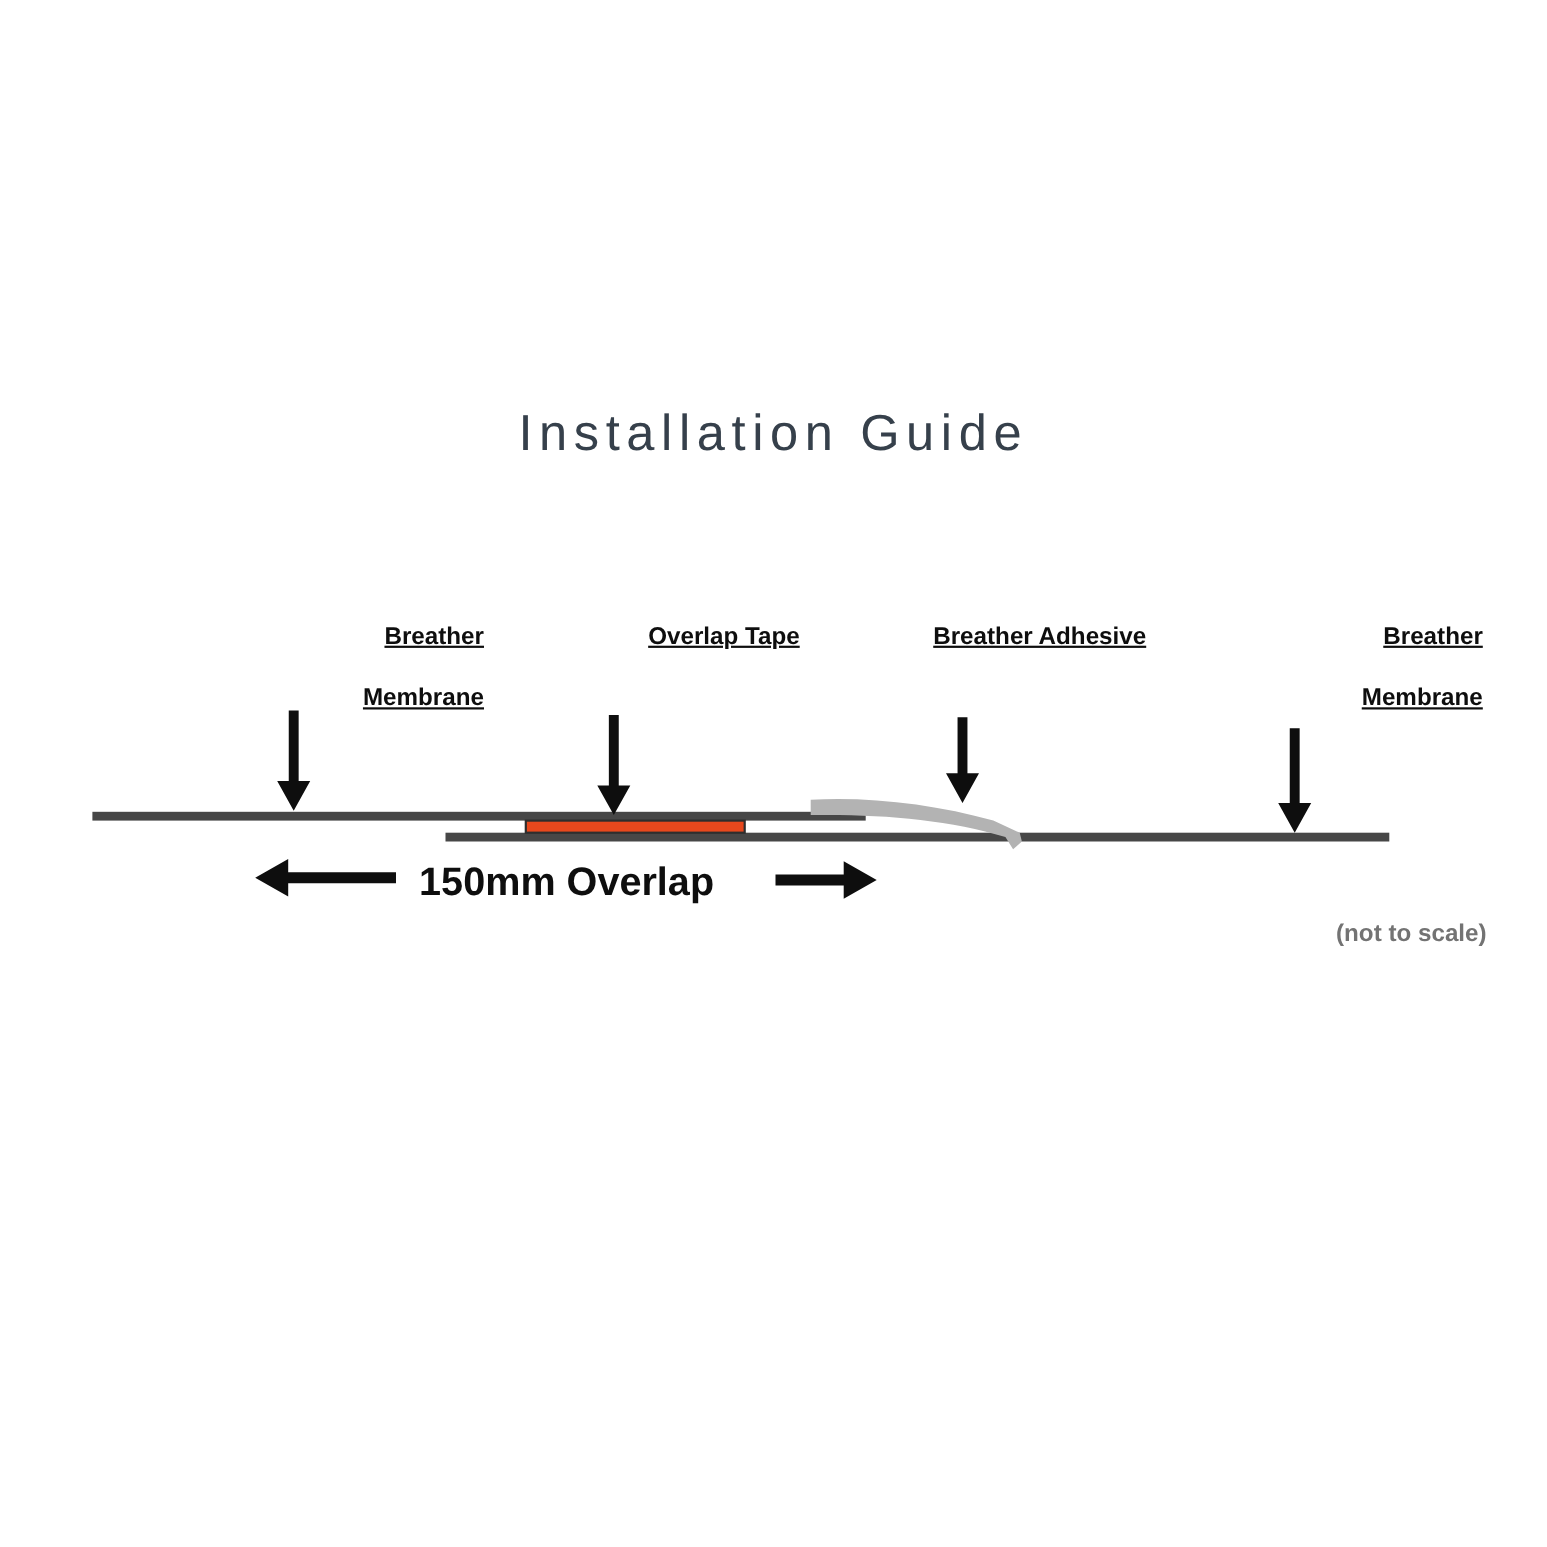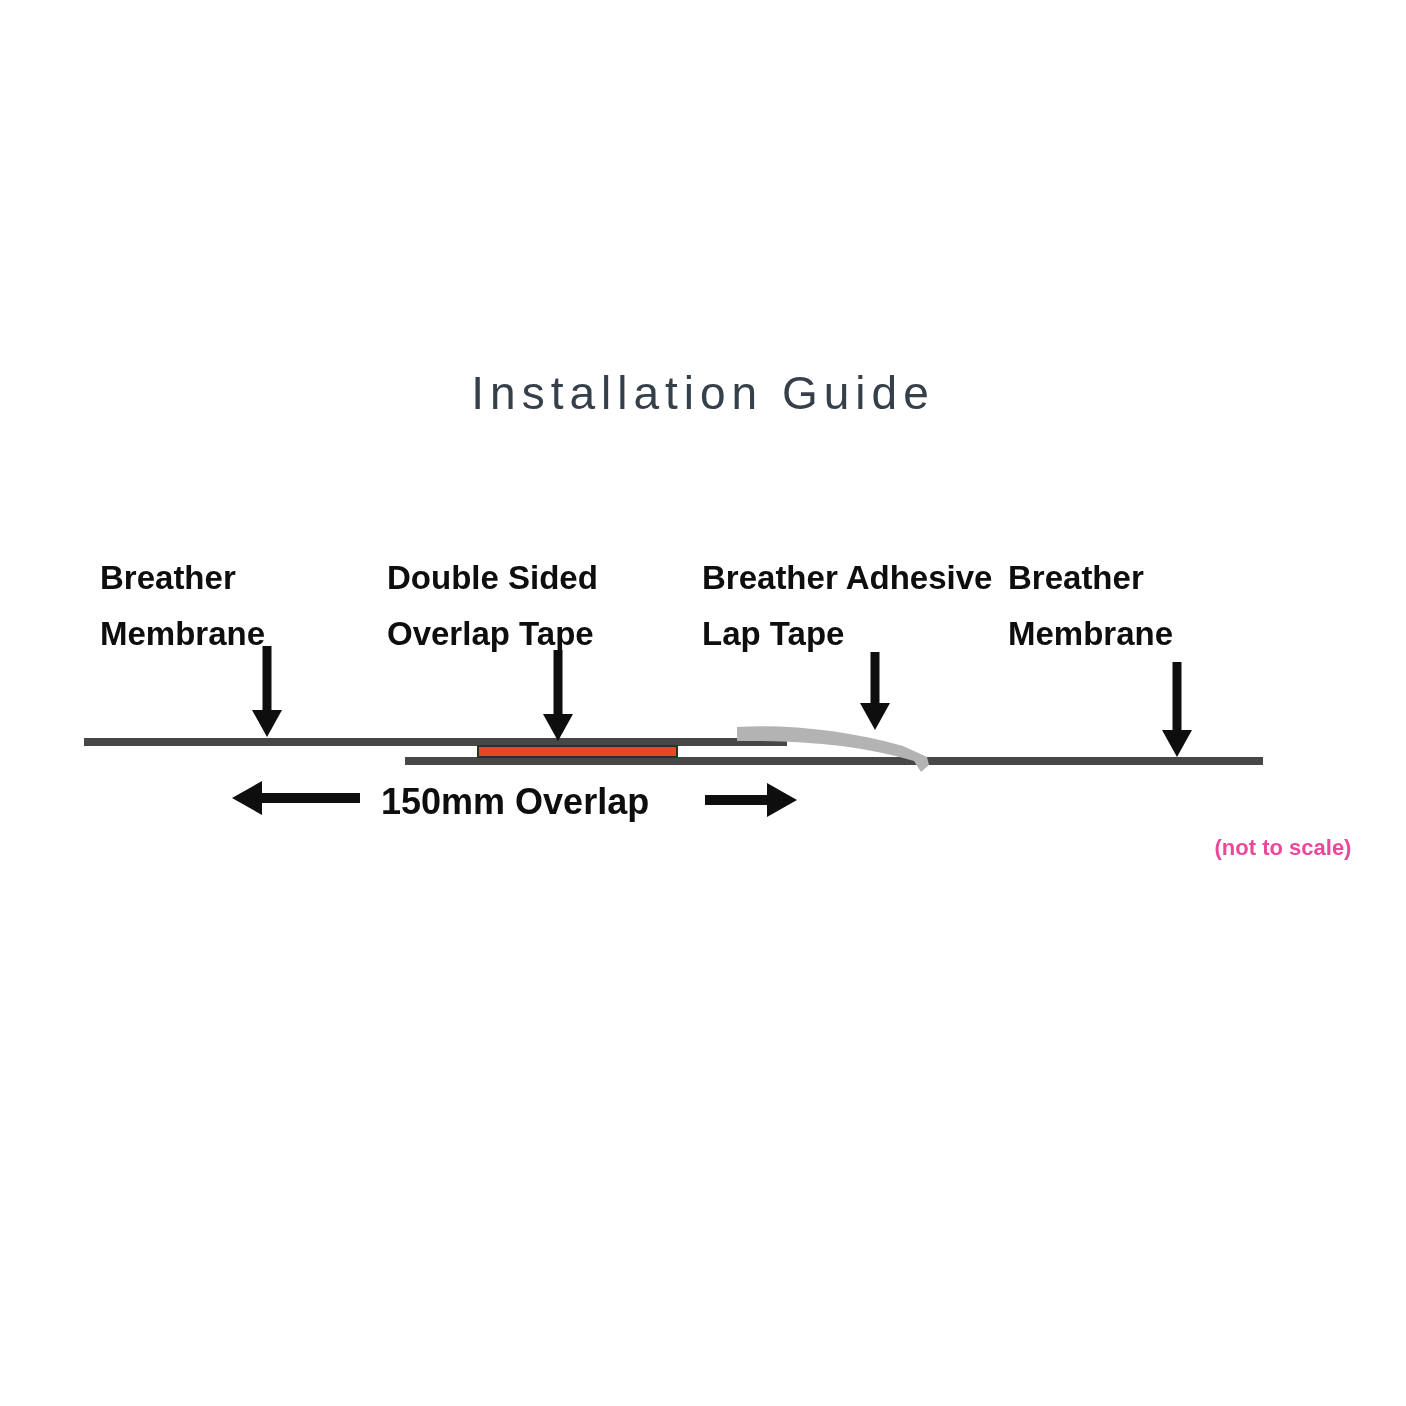--- a/index.html
+++ b/index.html
@@ -23,26 +23,27 @@
     text-align: center;
     font-size: 46px;
     font-weight: 400;
     letter-spacing: 6px;
     color: #36404b;
   }
   .part-label {
     position: absolute;
     top: 550px;
     width: 340px;
-    text-align: left;
-    font-size: 33px;
+    text-align: right;
+    font-size: 22px;
     font-weight: bold;
     line-height: 56px;
     color: #0e0e0e;
     white-space: nowrap;
+    text-decoration: underline;
   }
   .part-label span { display: block; }
   .label-1 { left: 100px; }
   .label-2 { left: 387px; }
   .label-3 { left: 702px; }
   .label-4 { left: 1008px; }
   .overlap-label {
     position: absolute;
     left: 381px;
     top: 781px;
@@ -53,21 +54,21 @@
     white-space: nowrap;
   }
   .scale-note {
     position: absolute;
     left: 1203px;
     top: 835px;
     width: 160px;
     text-align: center;
     font-size: 22px;
     font-weight: bold;
-    color: #ec4899;
+    color: #737373;
     white-space: nowrap;
   }
   svg.diagram-layer {
     position: absolute;
     left: 0;
     top: 0;
   }
 </style>
 </head>
 <body>
@@ -75,27 +76,25 @@
 <div class="page">
 
   <div class="title">Installation Guide</div>
 
   <div class="part-label label-1">
     <span>Breather</span>
     <span>Membrane</span>
   </div>
 
   <div class="part-label label-2">
-    <span>Double Sided</span>
     <span>Overlap Tape</span>
   </div>
 
   <div class="part-label label-3">
     <span>Breather Adhesive</span>
-    <span>Lap Tape</span>
   </div>
 
   <div class="part-label label-4">
     <span>Breather</span>
     <span>Membrane</span>
   </div>
 
   <svg class="diagram-layer" width="1406" height="1406" viewBox="0 0 1406 1406">
 
     <rect x="84" y="738" width="703" height="8" fill="#474747"></rect>

